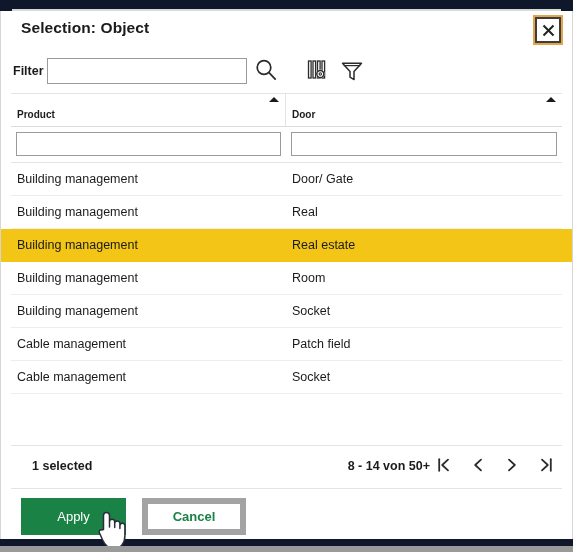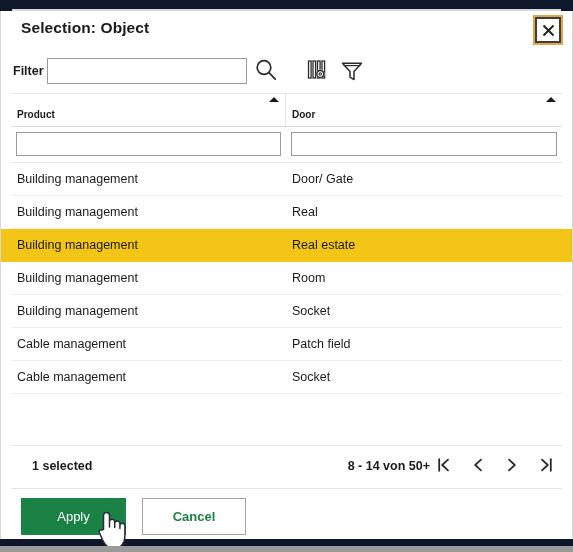--- a/index.html
+++ b/index.html
@@ -355,21 +355,21 @@
     cursor: pointer;
   }
   .btn-cancel {
     position: absolute;
     left: 141px;
     top: 2px;
     width: 104px;
     height: 37px;
     background: #ffffff;
     color: #1b8245;
-    border: 1px solid #a3a3a3;
+    border: 6px solid #a3a3a3;
     font-family: "Liberation Sans", sans-serif;
     font-size: 13px;
     font-weight: bold;
     cursor: pointer;
   }
 
   
   .cursor-hand {
     position: absolute;
     left: 94px;

